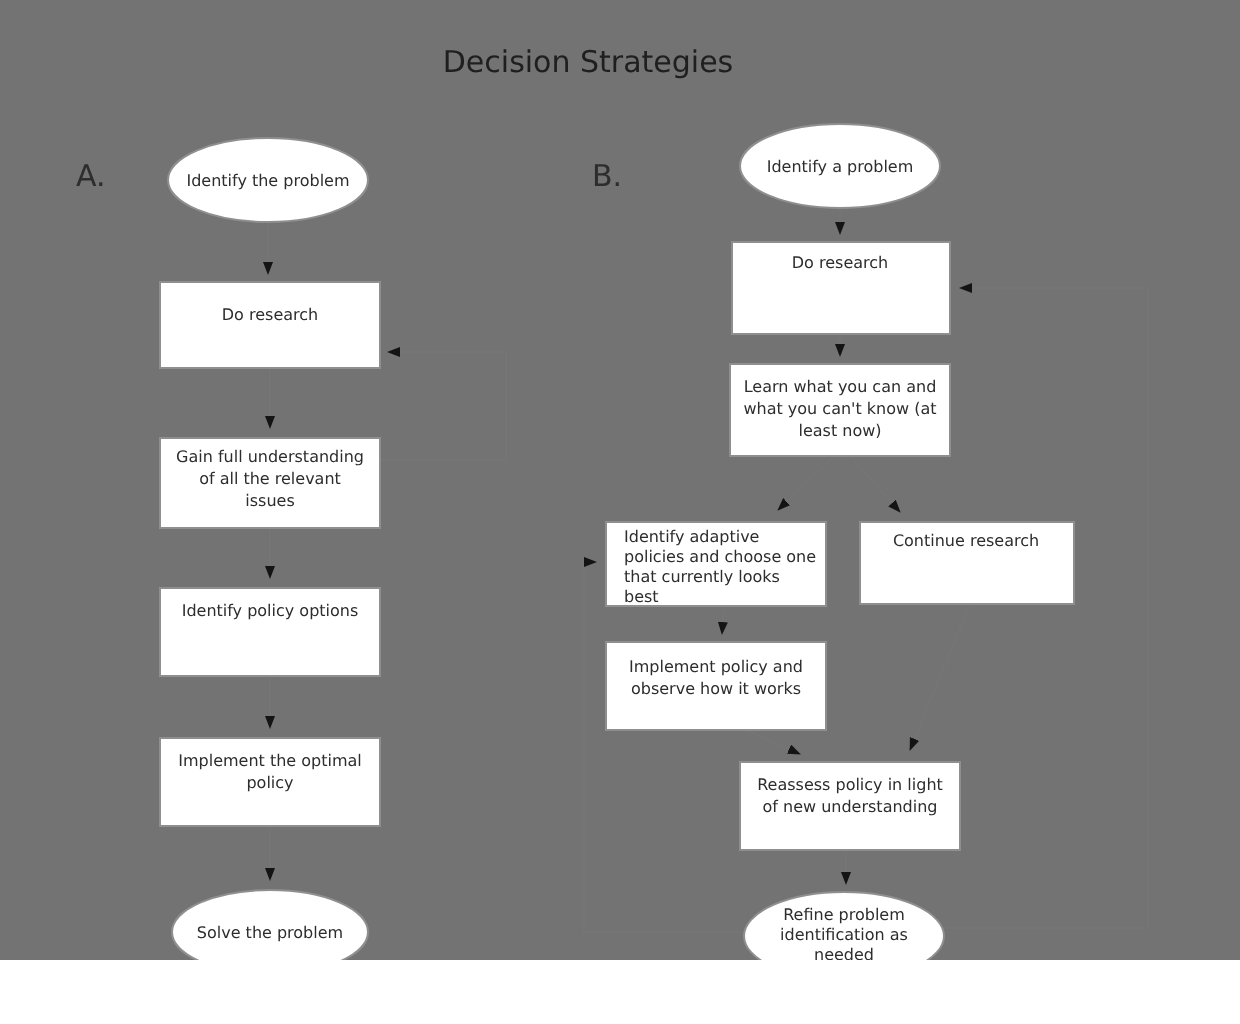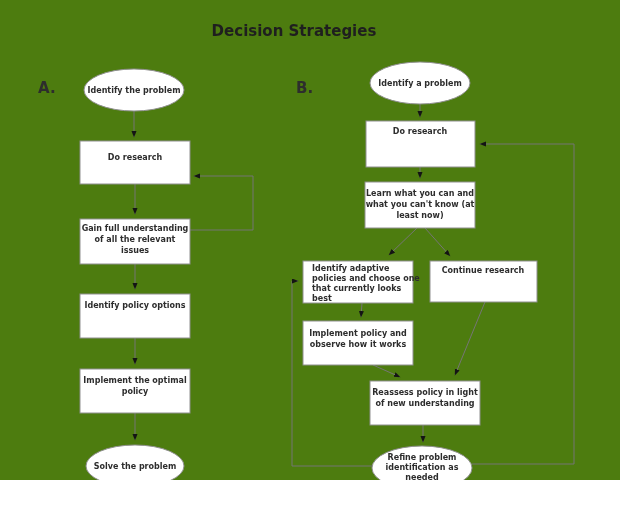--- a/index.html
+++ b/index.html
@@ -4,24 +4,23 @@
 <style>
   html, body {
     margin: 0;
     padding: 0;
     background: #ffffff;
   }
   .canvas {
     position: relative;
     width: 620px;
     height: 480px;
-    background: #4d7c0f;
+    background: #737373;
     font-family: "DejaVu Sans", sans-serif;
     overflow: hidden;
-    font-weight: bold;
   }
   svg text {
     fill: #2d2d2d;
     font-family: "DejaVu Sans", sans-serif;
     font-size: 8px;
   }
   svg text.diagram-title {
     font-size: 15px;
     fill: #1f1f1f;
   }

